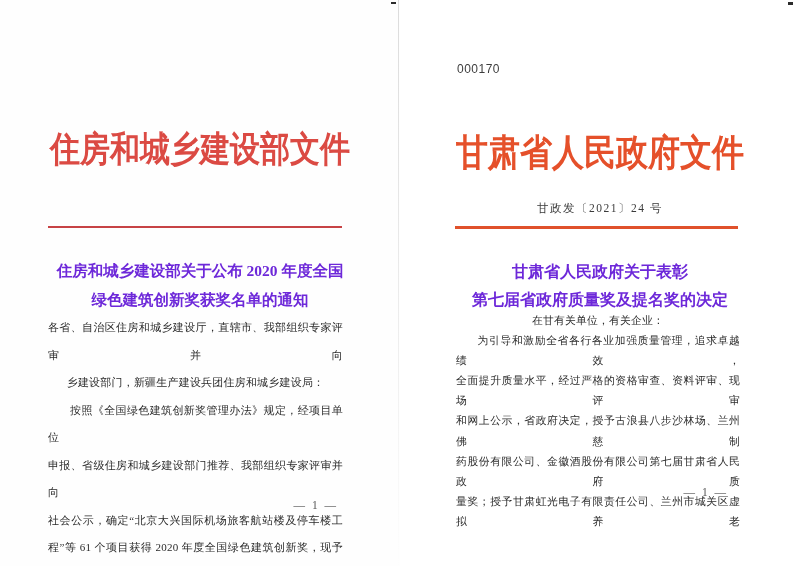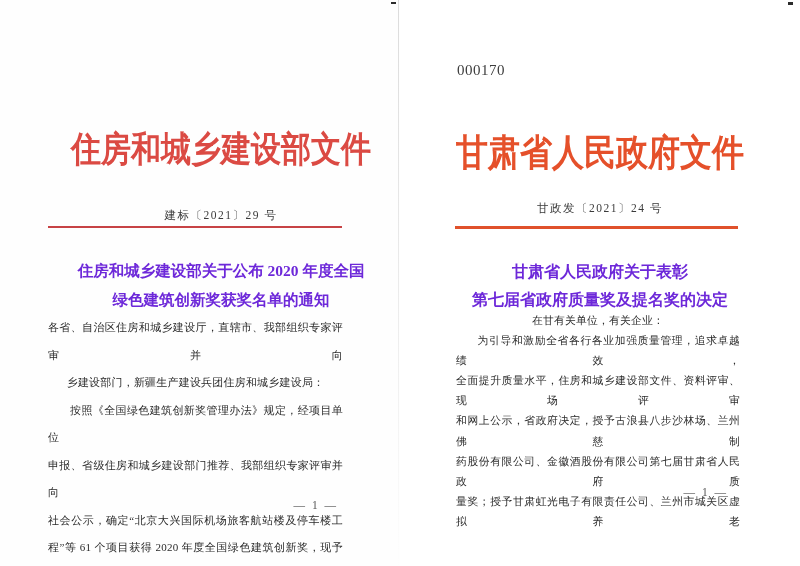--- a/index.html
+++ b/index.html
@@ -4,21 +4,21 @@
 <style>
   html, body { margin: 0; padding: 0; background: #ffffff; }
   .canvas {
     position: relative;
     width: 800px; height: 566px;
     background: #ffffff;
     overflow: hidden;
     font-family: "Liberation Serif", "DejaVu Serif", serif;
   }
   .page { position: absolute; top: 0; height: 566px; width: 400px; background: #fefefe; }
-  .page-left  { left: 0; padding-left: 14px; }
+  .page-left  { left: 0; }
   .page-right { left: 400px; background: #ffffff; }
   .seam {
     position: absolute; left: 398px; top: 0; width: 1px; height: 566px;
     background: linear-gradient(#dcdcdc, #eeeeee 60%, rgba(255,255,255,0));
   }
   .speck { position: absolute; background: #2c2c2c; }
   .speck-a { left: 391px; top: 2px; width: 5px; height: 2px; }
   .speck-b { left: 788px; top: 2px; width: 5px; height: 3px; }
 
   
@@ -63,33 +63,32 @@
   .page-num {
     position: absolute; font-size: 11.5px; color: #565656;
     letter-spacing: 2px; white-space: nowrap;
   }
   .page-num-left  { top: 499px; left: 48px;  width: 294px; text-align: right; padding-right: 4px; box-sizing: border-box; }
   .page-num-right { top: 486px; left: 55px;  width: 283px; text-align: right; padding-right: 10px; box-sizing: border-box; }
 
   
   .serial {
     position: absolute; top: 62px; left: 57px;
-    font-family: Liberation Serif, serif;
-    font-size: 15px; color: #3d3d3d; letter-spacing: 0.5px;
+    font-family: Liberation Sans, sans-serif;
+    font-size: 12px; color: #3d3d3d; letter-spacing: 0.5px;
   }
 </style>
 </head>
 <body>
 
 <div class="canvas">
 
   <div class="page page-left">
     <div class="letterhead letterhead-left" style="color: rgb(219, 74, 67);">住房和城乡建设部文件</div>
 
-    <div class="doc-number doc-number-left">建标〔2021〕29 号</div>
 
     <div class="red-rule red-rule-left" style="background-color: rgb(199, 67, 69);"></div>
 
     <div class="doc-title doc-title-left">
       <div>住房和城乡建设部关于公布 2020 年度全国</div>
       <div>绿色建筑创新奖获奖名单的通知</div>
     </div>
 
     <div class="body-block body-left">
       <div class="line just">各省、自治区住房和城乡建设厅，直辖市、我部组织专家评审并向</div>
@@ -114,21 +113,21 @@
     <div class="red-rule red-rule-right" style="background-color: rgb(224, 81, 43);"></div>
 
     <div class="doc-title doc-title-right">
       <div>甘肃省人民政府关于表彰</div>
       <div>第七届省政府质量奖及提名奖的决定</div>
     </div>
 
     <div class="body-block body-right">
       <div class="line plain">在甘有关单位，有关企业：</div>
       <div class="line just indent">为引导和激励全省各行各业加强质量管理，追求卓越绩效，</div>
-      <div class="line just">全面提升质量水平，住房和城乡建设部文件、资料评审、现场评审</div>
+      <div class="line just">全面提升质量水平，经过严格的资格审查、资料评审、现场评审</div>
       <div class="line just">和网上公示，省政府决定，授予古浪县八步沙林场、兰州佛慈制</div>
       <div class="line just">药股份有限公司、金徽酒股份有限公司第七届甘肃省人民政府质</div>
       <div class="line just">量奖；授予甘肃虹光电子有限责任公司、兰州市城关区虚拟养老</div>
 
     </div>
 
     <div class="page-num page-num-right">— 1 —</div>
   </div>
 
   <div class="seam"></div>

